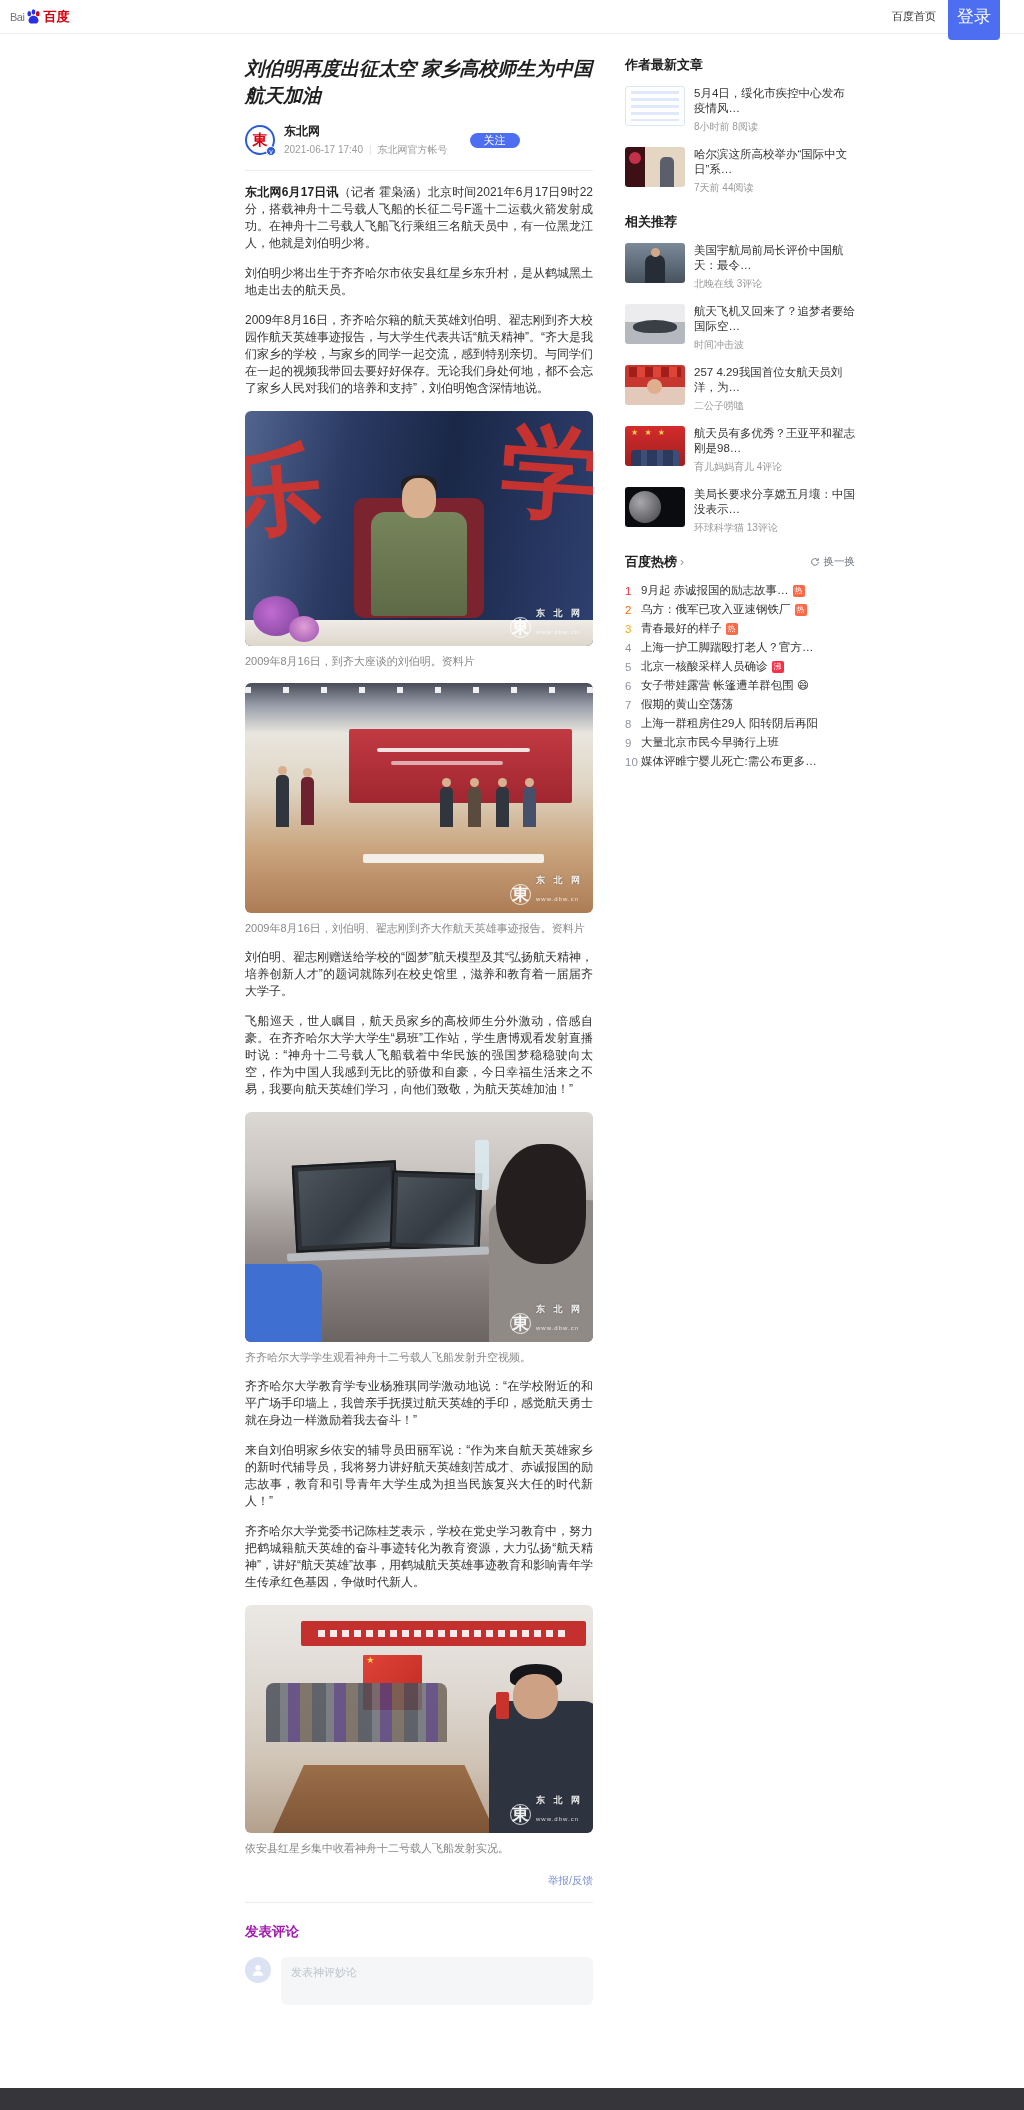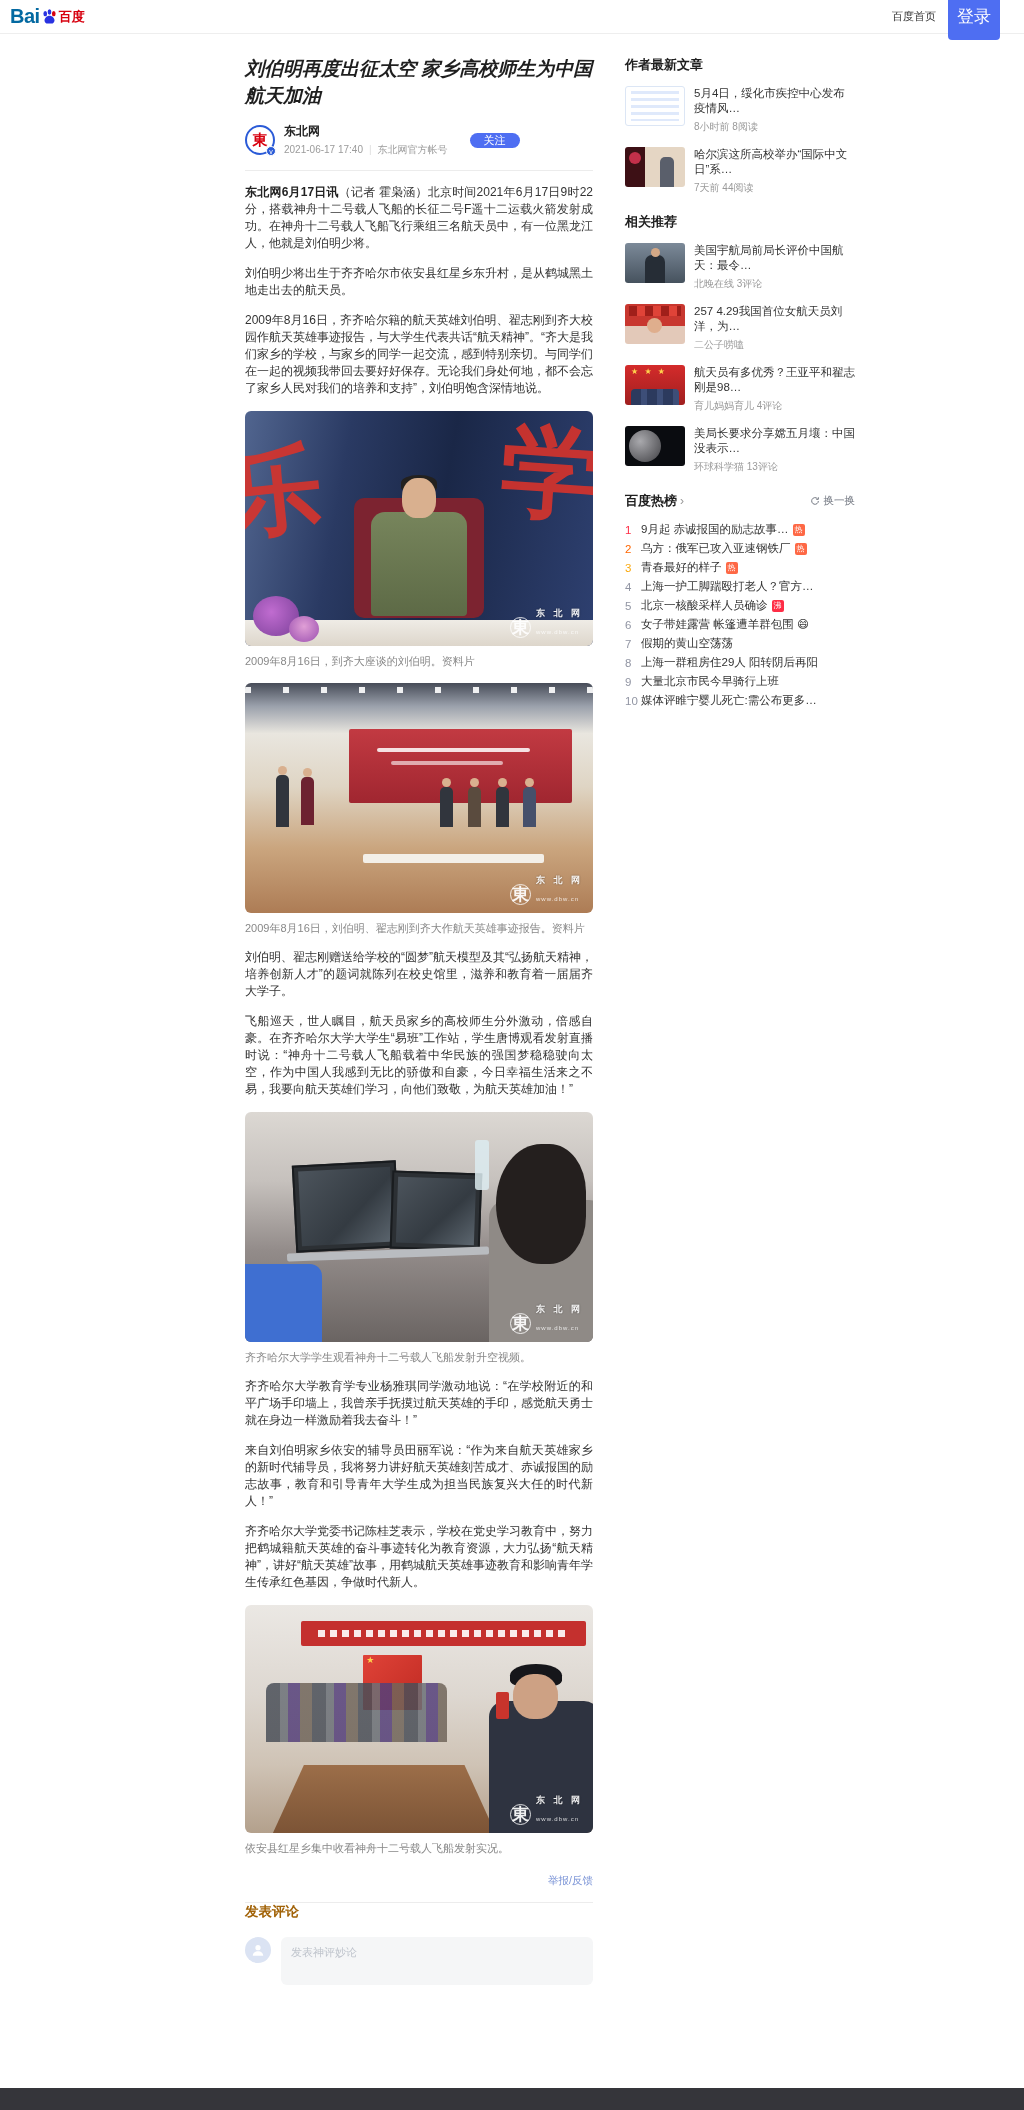--- a/index.html
+++ b/index.html
@@ -3,21 +3,21 @@
 <meta charset="utf-8">
 <style>
   * { margin:0; padding:0; box-sizing:border-box; }
   html,body { background:#fff; }
   body { font-family:"Liberation Sans","DejaVu Sans",sans-serif; color:#333; }
   .page { position:relative; width:1024px; height:2110px; margin:0 auto; background:#fff; overflow:hidden; }
 
   
   .topbar { height:34px; display:flex; align-items:center; padding:0 24px 0 10px; border-bottom:1px solid #eee; }
   .logo { display:flex; align-items:center; cursor:pointer; }
-  .logo-bai { color:#0369a1; font-weight:bold; font-size:20px; letter-spacing:-.5px; }
+  .logo-bai { color:#737373; font-weight:normal; font-size:11px; letter-spacing:-.5px; }
   .logo-paw { width:17px; height:17px; margin:0 1px; }
   .logo-du { color:#d7000f; font-weight:bold; font-size:13px; }
   .topbar-right { margin-left:auto; display:flex; align-items:center; gap:12px; }
   .home-link { font-size:11px; color:#333; text-decoration:none; cursor:pointer; }
   .login-btn { background:#4e6ef2; color:#fff; font-size:17px; border:none; border-radius:4px; padding:12px 9px; cursor:pointer; }
 
   
   .container { display:flex; padding:22px 0 0 245px; }
   .article { width:348px; }
   .sidebar { width:230px; margin-left:32px; }
@@ -103,21 +103,21 @@
   .ph4 .manhead { position:absolute; right:10%; top:30%; width:13%; height:20%; background:#cda184; border-radius:45%; }
   .ph4 .manhair { position:absolute; right:9%; top:26%; width:15%; height:10%; background:#16161a; border-radius:50% 50% 30% 30%; }
   .ph4 .phone { position:absolute; right:24%; top:38%; width:4%; height:12%; background:#c8342c; border-radius:2px; }
 
   
   .report-row { text-align:right; margin-top:14px; }
   .report-link { font-size:10.5px; color:#7a93d6; text-decoration:none; cursor:pointer; }
   .sec-divider { border:none; border-top:1px solid #ececec; margin-top:14px; }
 
   
-  .cmt-heading { font-size:13.5px; font-weight:bold; color:#a16207; }
+  .cmt-heading { font-size:13.5px; font-weight:bold; color:#a21caf; margin-top:20px; }
   .cmt-editor { display:flex; margin-top:16px; }
   .cmt-avatar { width:26px; height:26px; border-radius:50%; background:#dbe3f3; flex-shrink:0; display:flex; align-items:center; justify-content:center; }
   .cmt-box { flex:1; margin-left:10px; }
   .cmt-input { width:100%; height:48px; background:#f5f6f7; border:none; border-radius:6px; padding:8px 10px; font-size:11px; color:#333; resize:none; font-family:inherit; }
   .cmt-input::placeholder { color:#bfc4cc; }
 
   
   .side-sec { margin-bottom:18px; }
   .side-title { font-size:13px; font-weight:bold; color:#1f1f1f; margin-bottom:12px; }
   .side-item { display:flex; margin-bottom:13px; cursor:pointer; }
@@ -345,20 +345,27 @@
       <section class="side-sec">
         <h2 class="side-title">相关推荐</h2>
         <div class="side-item">
           <div class="thumb t-b1"></div>
           <div class="side-info">
               <div class="side-item-title">美国宇航局前局长评价中国航天：最令…</div>
               <div class="side-item-meta">北晚在线  3评论</div>
             </div>
         </div>
         <div class="side-item">
+          <div class="thumb t-b2"></div>
+          <div class="side-info">
+              <div class="side-item-title">航天飞机又回来了？追梦者要给国际空…</div>
+              <div class="side-item-meta">时间冲击波</div>
+            </div>
+        </div>
+        <div class="side-item">
           <div class="thumb t-b3"></div>
           <div class="side-info">
               <div class="side-item-title">257 4.29我国首位女航天员刘洋，为…</div>
               <div class="side-item-meta">二公子唠嗑</div>
             </div>
         </div>
         <div class="side-item">
           <div class="thumb t-b4"></div>
           <div class="side-info">
               <div class="side-item-title">航天员有多优秀？王亚平和翟志刚是98…</div>

